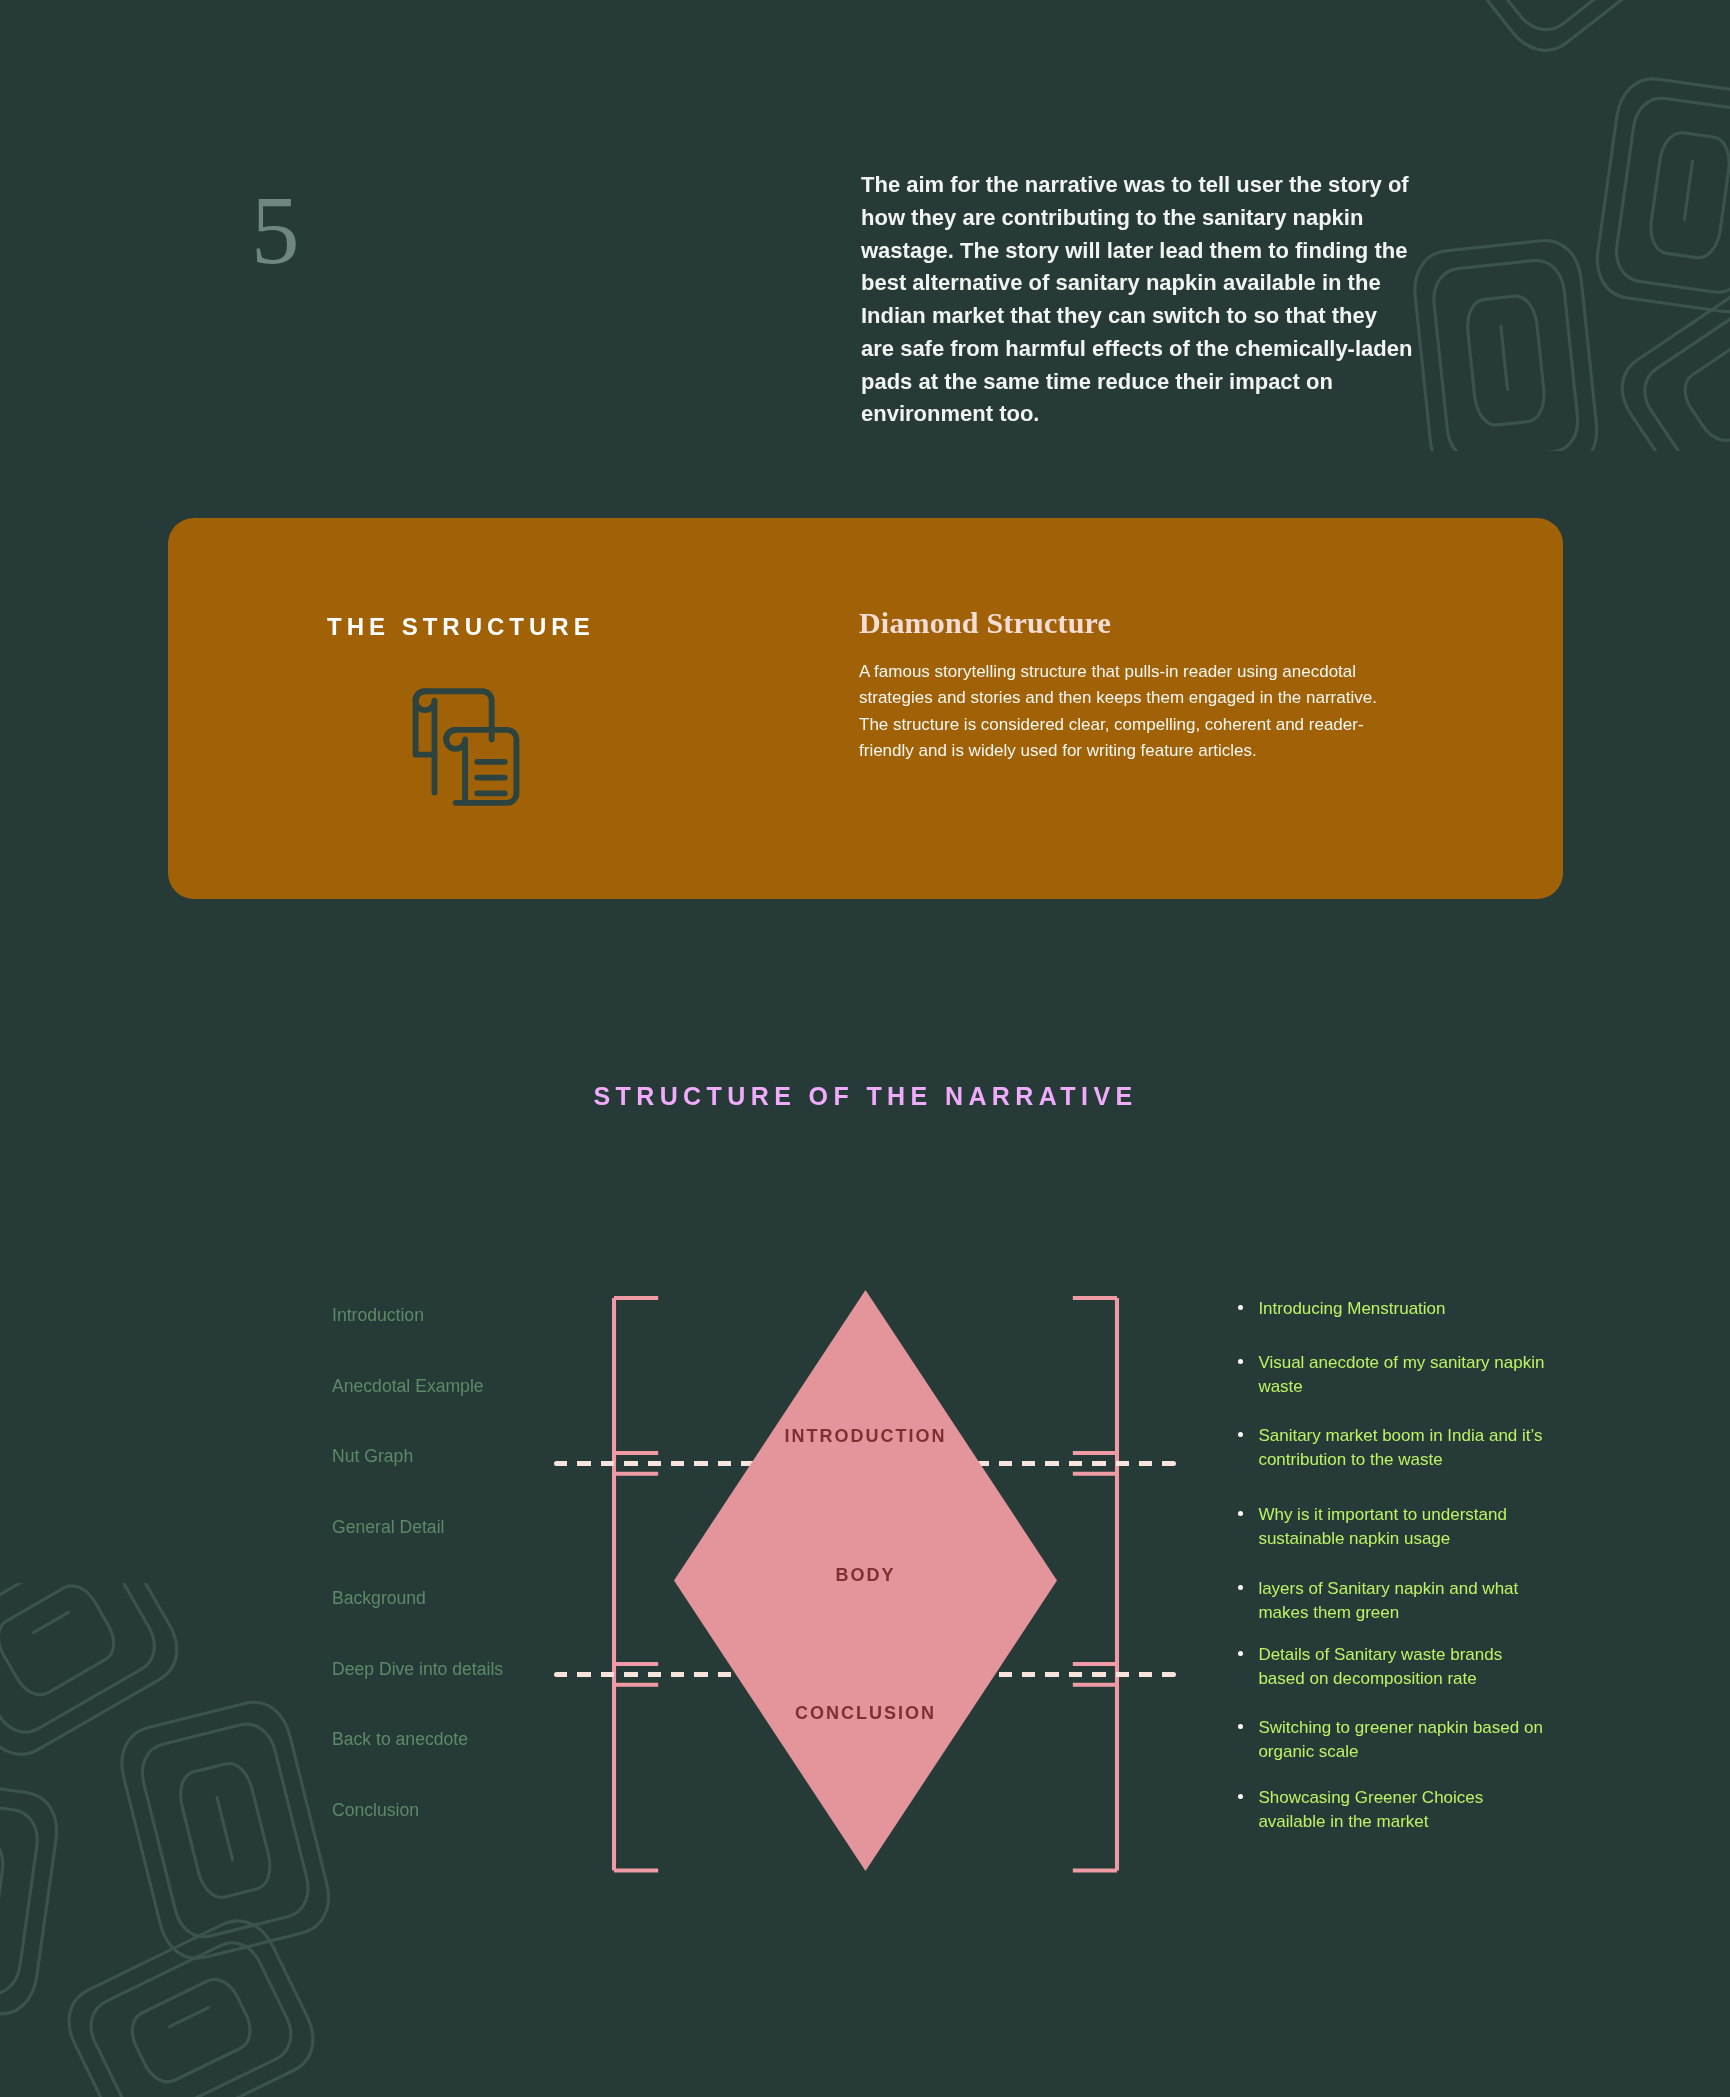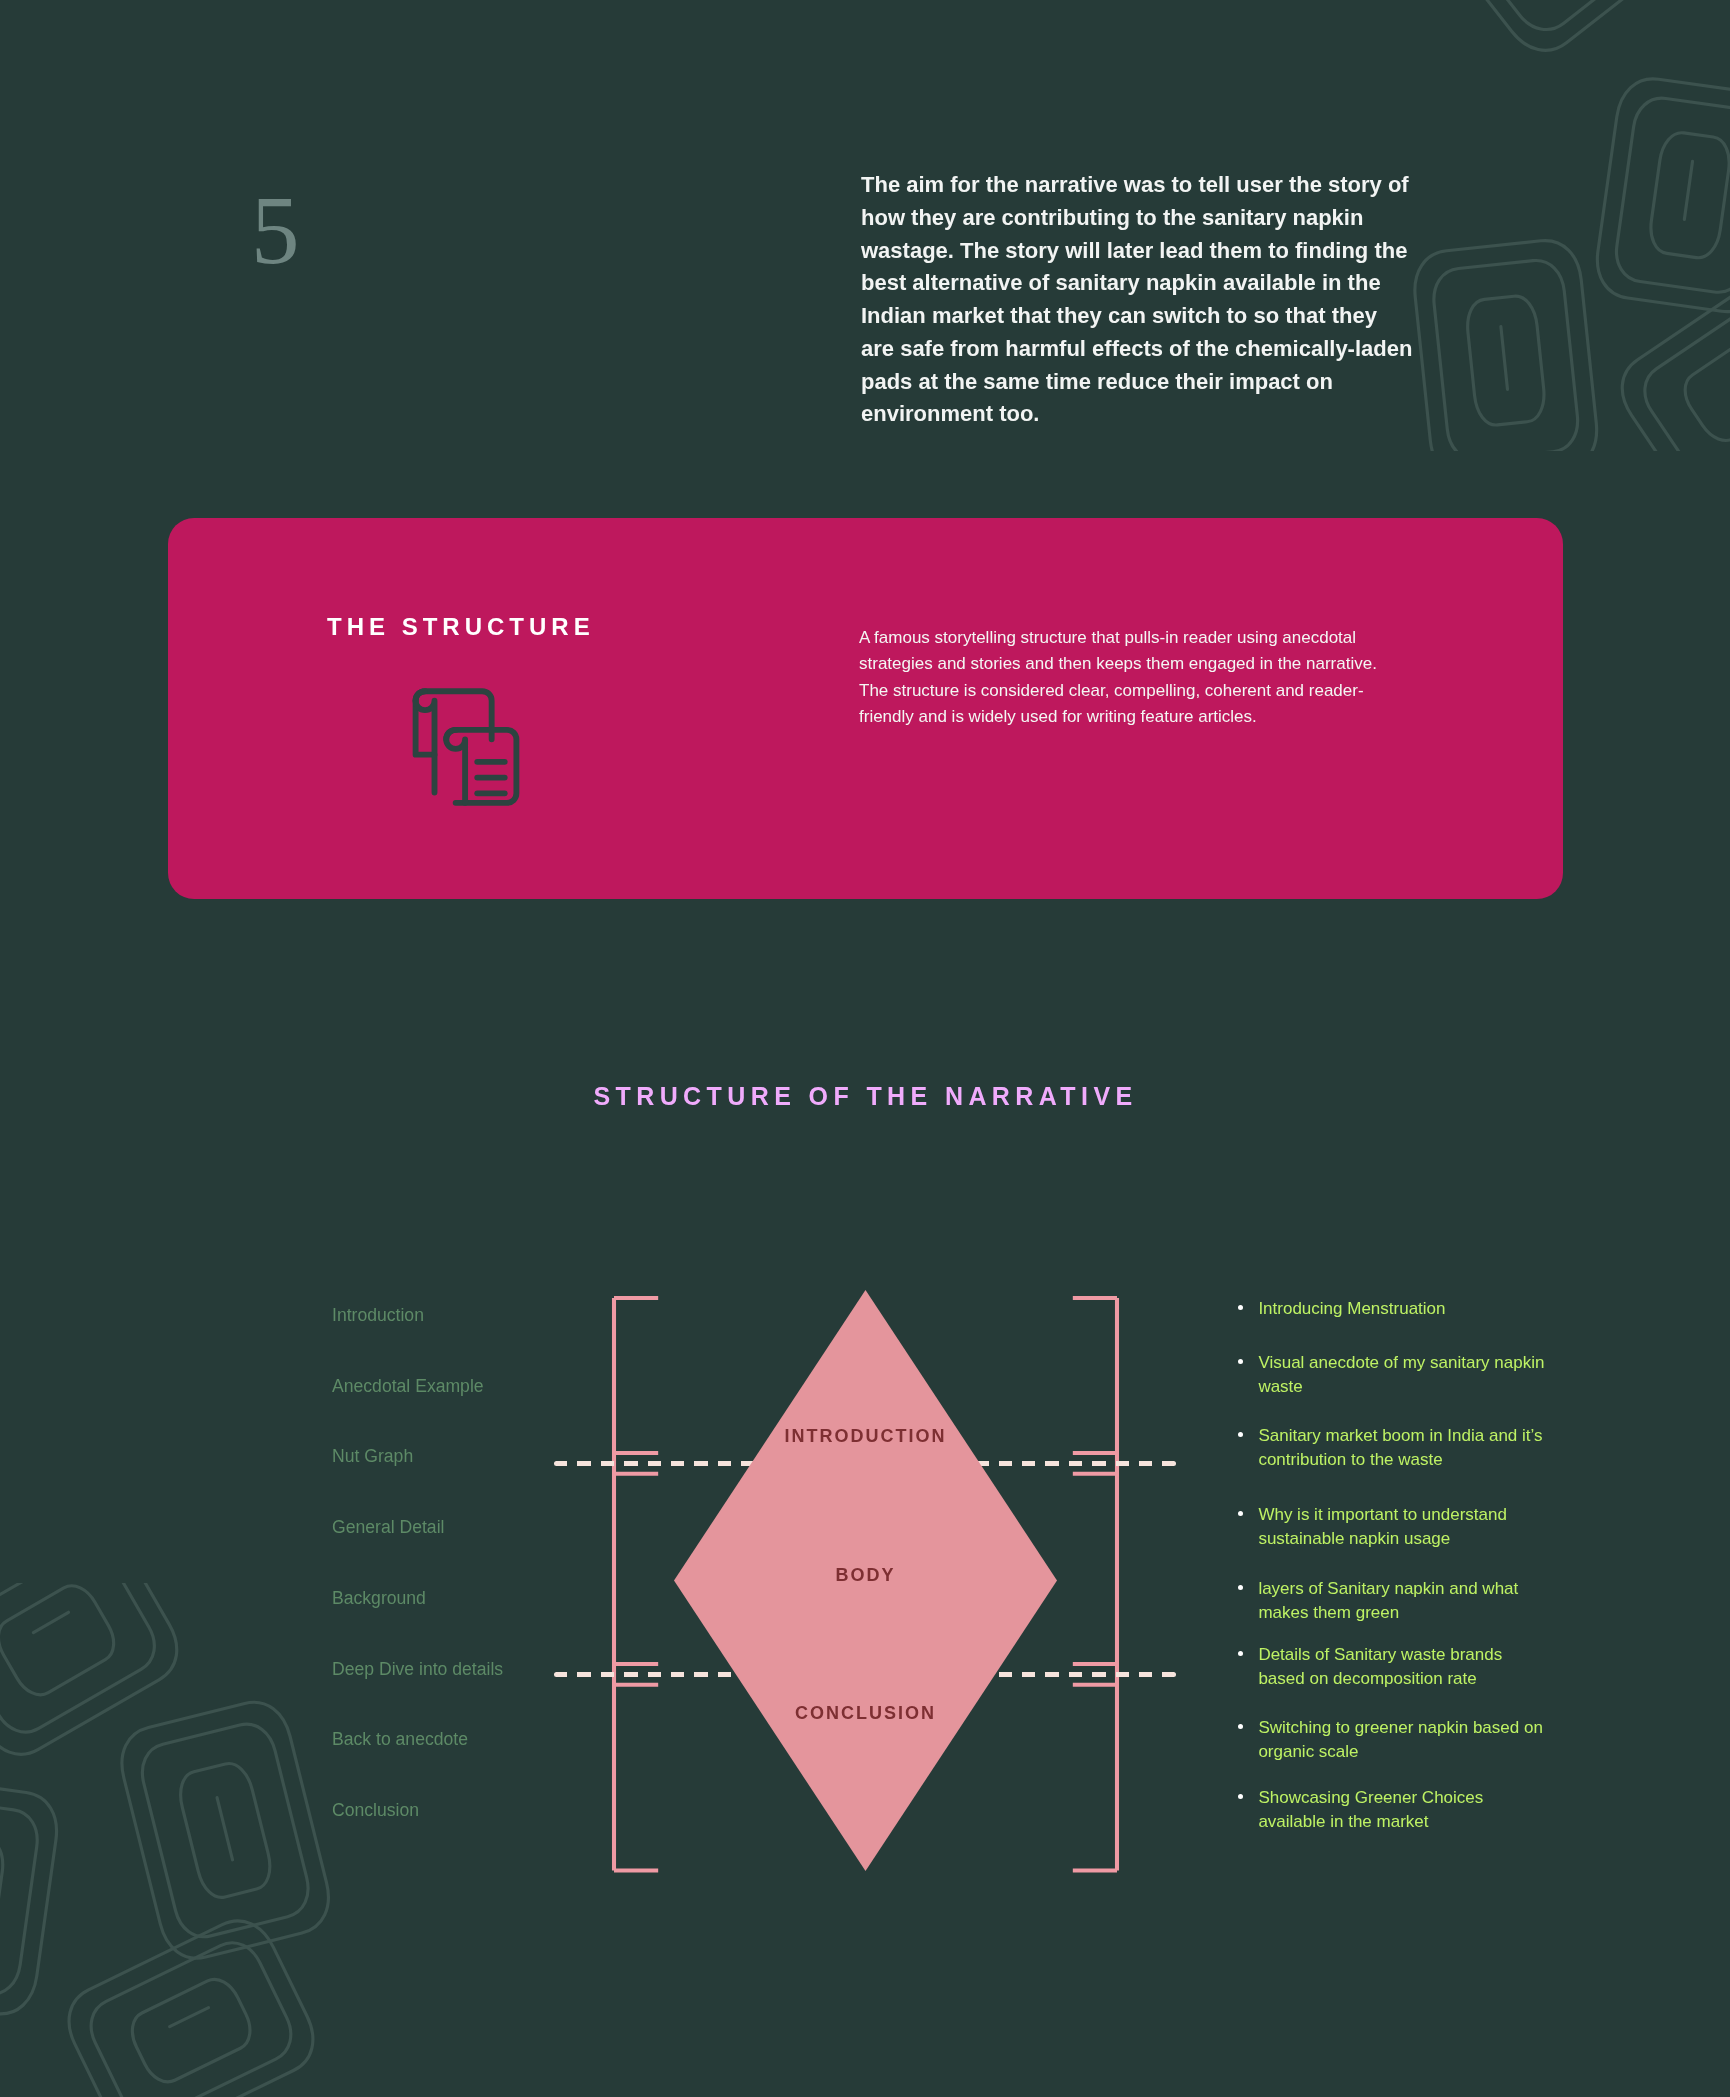--- a/index.html
+++ b/index.html
@@ -49,21 +49,21 @@
     position:absolute; left:861px; top:169px;
     width:554px;
     font-size:22px; line-height:1.49;
     color:#f2f4f3; font-weight:700;
   }
 
   
   .card {
     position:absolute; left:168px; top:518px;
     width:1395px; height:381px;
-    background:#be185d; border-radius:26px;
+    background:#a16207; border-radius:26px;
   }
   .card-left {
     position:absolute; left:159px; top:95px;
     width:406px;
   }
   .card-kicker {
     font-size:24px; font-weight:700;
     letter-spacing:5px; color:#ffffff;
     white-space:nowrap;
   }
@@ -211,20 +211,21 @@
         <path d="M49 11 C37 11 28 20 28 32 C28 44 37 53 49 53 C61 53 70 44 70 32 L70 236"></path>
         <path d="M96 118 C96 106 105 97 117 97 L231 97 C243 97 252 106 252 118 L252 238 C252 250 243 259 231 259 L117 259"></path>
         <path d="M117 97 C105 97 96 106 96 118 C96 130 105 139 117 139 C129 139 138 130 138 118 L138 259"></path>
         <path d="M165 168 L226 168"></path>
         <path d="M165 203 L226 203"></path>
         <path d="M165 238 L226 238"></path>
       </svg>
     </div>
   </div>
   <div class="card-right">
+    <div class="card-title">Diamond Structure</div>
     <p class="card-body">A famous storytelling structure that pulls-in reader using anecdotal strategies and stories and then keeps them engaged in the narrative. The structure is considered clear, compelling, coherent and reader-friendly and is widely used for writing feature articles.</p>
   </div>
 </div>
 
 <div class="section-title">STRUCTURE OF THE NARRATIVE</div>
 
 <div class="diagram">
 
   <div class="labels-left">
     <div class="lbl" style="top:34px">Introduction</div>

